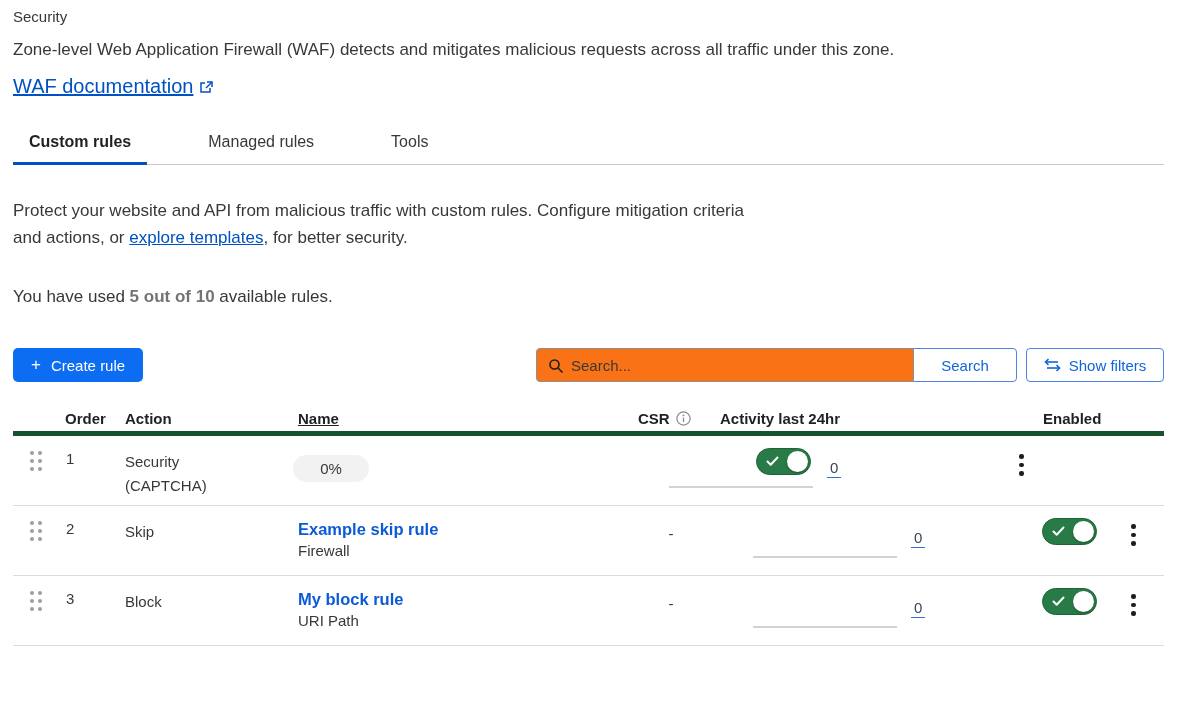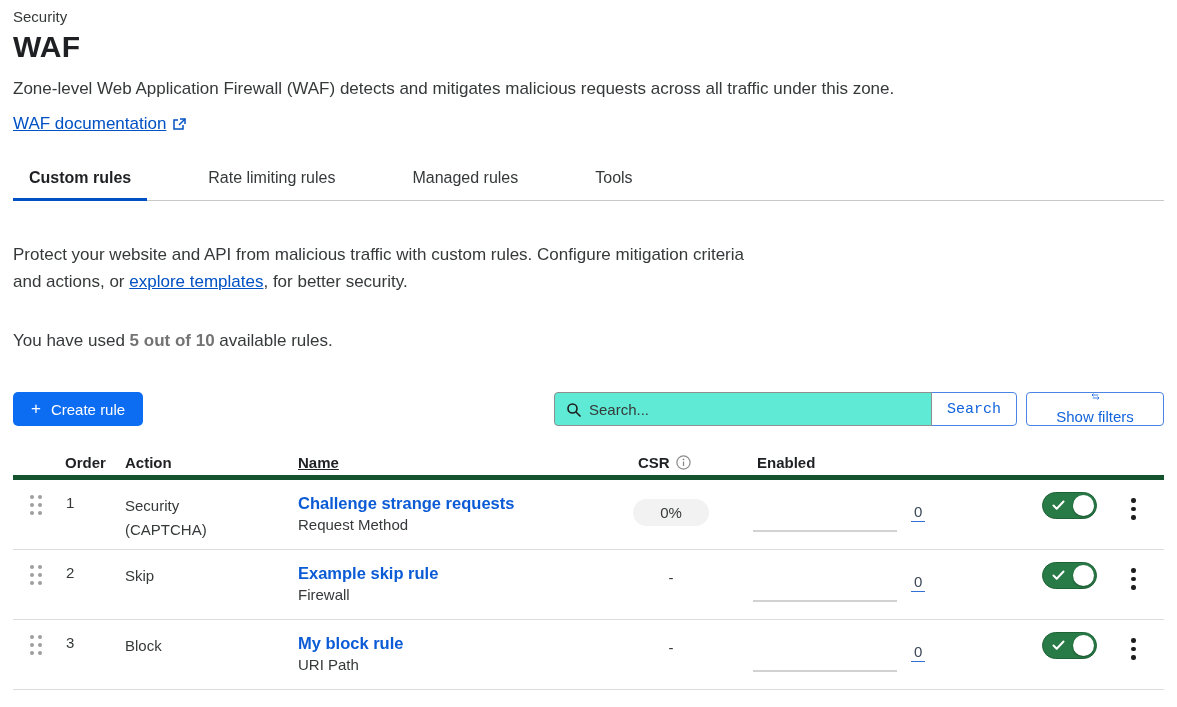--- a/index.html
+++ b/index.html
@@ -9,64 +9,64 @@
     font-family:"Liberation Sans", sans-serif;
     color:#36393a;
   }
   .page { padding:0 13px; }
 
   
   .breadcrumb { margin-top:8px; font-size:15px; color:#36393a; }
   .title { margin-top:5px; font-size:30px; font-weight:600; color:#1f2023; letter-spacing:0.2px; }
   .desc { margin-top:15px; font-size:17px; color:#36393a; }
   .doclink-row { margin-top:15px; display:flex; align-items:center; gap:6px; }
-  a.link { color:#0051c3; text-decoration:underline; cursor:pointer; font-size:17px; }
+  a.link { color:#0051c3; text-decoration:underline; cursor:pointer; font-size:20px; }
   .ext-icon svg { display:block; }
 
   
   .tabs { margin-top:25px; display:flex; border-bottom:1px solid #c9c9c9;gap:25px; }
   .tab {
     padding:10px 16px 11px; font-size:16px; color:#36393a; cursor:pointer;
     border-bottom:3px solid transparent; margin-bottom:-1px; white-space:nowrap;
   }
   .tab + .tab { margin-left:20px; }
   .tab.active { font-weight:bold; color:#1f2023; border-bottom-color:#0051c3; }
 
   
-  .intro { margin-top:40px; width:745px; font-size:17px; line-height:27px; color:#36393a; }
+  .intro { margin-top:32px; width:745px; font-size:17px; line-height:27px; color:#36393a; }
   .intro a { font-size:17px; }
   .usage { margin-top:36px; font-size:17px; }
   .usage b { color:#737373; }
 
   
   .toolbar { margin-top:41px; display:flex; justify-content:space-between; align-items:flex-start; }
   .btn-primary {
     display:inline-flex; align-items:center; gap:10px; height:34px; padding:0 18px;
     background:#0c6cf2; color:#fff; border:none; border-radius:5px;
     font-size:15px; font-family:inherit; cursor:pointer;
   }
   .btn-primary .plus { font-size:17px; font-weight:400; margin-top:-1px; }
   .search-group { display:flex; align-items:stretch; }
   .search-box {
     position:relative; width:378px; height:34px;
-    border:1px solid #8f8f8f; border-radius:4px 0 0 4px; background:#5eead4;
+    border:1px solid #8f8f8f; border-radius:4px 0 0 4px; background:#f97316;
   }
   .search-box svg { position:absolute; left:11px; top:9px; }
   .search-box input {
     width:100%; height:100%; border:none; outline:none; background:transparent;
     padding:0 10px 0 34px; font-size:15px; font-family:inherit; color:#36393a;
   }
   .search-box input::placeholder { color:#36393a; opacity:1; }
   .btn-outline {
     display:inline-flex; align-items:center; justify-content:center; gap:8px;
     height:34px; background:#fff; border:1px solid #4b84e4; color:#1164dc;
     font-size:15px; font-family:inherit; cursor:pointer;
   }
-  .btn-search { width:86px; border-radius:0 4px 4px 0; margin-left:-1px;font-family:Liberation Mono, monospace; }
-  .btn-filters { width:138px; border-radius:4px; margin-left:9px;flex-direction:column; }
+  .btn-search { width:104px; border-radius:0 4px 4px 0; margin-left:-1px; }
+  .btn-filters { width:138px; border-radius:4px; margin-left:9px; }
 
   
   .table { margin-top:24px; }
   .thead, .trow {
     display:grid;
     grid-template-columns:43px 60px 172px 340px 84px 286px 112px 54px;
   }
   .thead {
     height:30px; align-items:center; border-bottom:5px solid #14532d;
     font-size:15px; font-weight:bold; color:#1f2023;
@@ -111,37 +111,35 @@
   .c-kebab { padding-left:18px; padding-top:15px; }
   .kebab { background:none; border:none; cursor:pointer; display:flex; flex-direction:column; gap:4px; padding:3px; }
   .kebab i { width:4.5px; height:4.5px; border-radius:50%; background:#1d1d1d; }
 </style>
 </head>
 <body>
 
 <div class="page">
 
   <div class="breadcrumb">Security</div>
-  <h1 class="title">WAF</h1>
   <p class="desc">Zone-level Web Application Firewall (WAF) detects and mitigates malicious requests across all traffic under this zone.</p>
 
   <div class="doclink-row">
     <a class="link">WAF documentation</a>
     <span class="ext-icon">
       <svg width="14" height="14" viewBox="0 0 14 14" fill="none" stroke="#0051c3" stroke-width="1.5">
         <path d="M11 8v4H2V3h4"></path>
           <path d="M8 2h5v5"></path>
           <path d="M13 2L7 8"></path>
       </svg>
     </span>
   </div>
 
   <div class="tabs">
     <div class="tab active">Custom rules</div>
-    <div class="tab">Rate limiting rules</div>
     <div class="tab">Managed rules</div>
     <div class="tab">Tools</div>
   </div>
 
   <p class="intro"><span>Protect your website and API from malicious traffic with custom rules. Configure mitigation criteria and actions, or </span><a class="link">explore templates</a><span>, for better security.</span></p>
 
   <p class="usage"><span>You have used </span><b>5 out of 10</b><span> available rules.</span></p>
 
   <div class="toolbar">
     <button class="btn-primary">
@@ -178,44 +176,41 @@
       <div class="th-csr">
         <span>CSR</span>
         <span class="info-icon">
           <svg width="15" height="15" viewBox="0 0 15 15" fill="none">
             <circle cx="7.5" cy="7.5" r="6.6" stroke="#8a8a8a" stroke-width="1.2"></circle>
             <circle cx="7.5" cy="4.4" r="0.9" fill="#8a8a8a"></circle>
             <path d="M7.5 6.6v4.4" stroke="#8a8a8a" stroke-width="1.3"></path>
           </svg>
         </span>
       </div>
+      <div class="th-activity">Activity last 24hr</div>
       <div class="th-enabled">Enabled</div>
       <div></div>
     </div>
     <div id="table-body">
   <div class="trow">
     <div class="cell c-handle">
       <div class="drag">
         <i></i>
               <i></i>
               <i></i>
               <i></i>
               <i></i>
               <i></i>
       </div>
     </div>
     <div class="cell c-order">1</div>
     <div class="cell c-action">
       <div>Security</div>
       <div>(CAPTCHA)</div>
     </div>
-    <div class="cell c-name">
-      <a class="rule-link">Challenge strange requests</a>
-      <div class="rule-field">Request Method</div>
-    </div>
     <div class="cell c-csr">
       <span class="csr-val badge">0%</span>
     </div>
     <div class="cell c-activity">
       <div class="spark"></div>
       <a class="count">0</a>
     </div>
     <div class="cell c-enabled">
       <button class="toggle">
         <svg class="check" width="13" height="11" viewBox="0 0 13 11" fill="none" stroke="#fff" stroke-width="2" stroke-linecap="round" stroke-linejoin="round">

